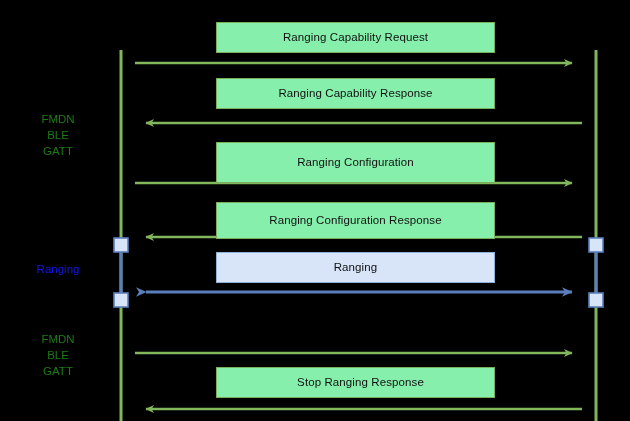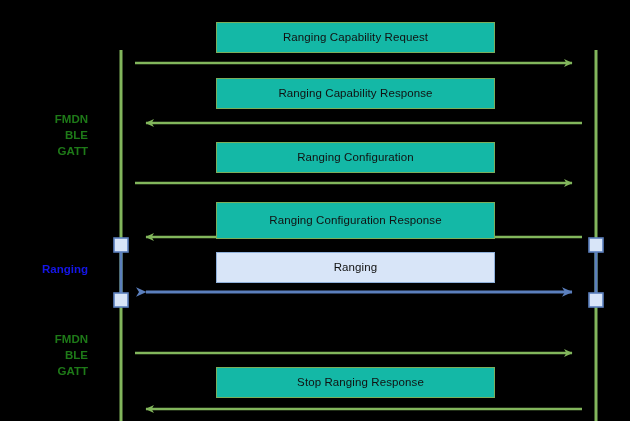--- a/index.html
+++ b/index.html
@@ -31,32 +31,32 @@
     display: flex;
     align-items: center;
     justify-content: center;
     font-size: 11.5px;
     line-height: 1.1;
     color: #111111;
     letter-spacing: 0.1px;
     white-space: nowrap;
   }
   .msg-box.green {
-    background: #14b8a6;
+    background: #86efac;
     border: 1px solid #7bae5c;
   }
   .msg-box.blue {
     background: #d8e5f8;
     border: 1px solid #8fb0da;
   }
   .side-label {
     position: absolute;
-    text-align: right;
+    text-align: center;
     font-size: 11.5px;
-    font-weight: bold;
+    font-weight: normal;
     line-height: 1.38;
     white-space: pre-line;
   }
   .side-label.green-label { color: #1e7a18; }
   .side-label.blue-label  { color: #1516e8; }
 </style>
 </head>
 <body>
 
 <div id="diagram-root">
@@ -118,21 +118,21 @@
   <div class="side-label blue-label" style="left:28px; top:262px; width:60px;">Ranging</div>
 
   <div class="side-label green-label" style="left:28px; top:332px; width:60px;">FMDN
 BLE
 GATT</div>
 
   <div class="msg-box green" style="left:216px; top:22px; width:279px; height:31px;">Ranging Capability Request</div>
 
   <div class="msg-box green" style="left:216px; top:78px; width:279px; height:31px;">Ranging Capability Response</div>
 
-  <div class="msg-box green" style="left:216px; top:142px; width:279px; height:31px;">Ranging Configuration</div>
+  <div class="msg-box green" style="left:216px; top:142px; width:279px; height:41px;">Ranging Configuration</div>
 
   <div class="msg-box green" style="left:216px; top:202px; width:279px; height:37px;">Ranging Configuration Response</div>
 
   <div class="msg-box blue" style="left:216px; top:252px; width:279px; height:31px;">Ranging</div>
 
 
   <div class="msg-box green" style="left:216px; top:367px; width:279px; height:31px;padding-left:10px;">Stop Ranging Response</div>
 
 </div>
 

